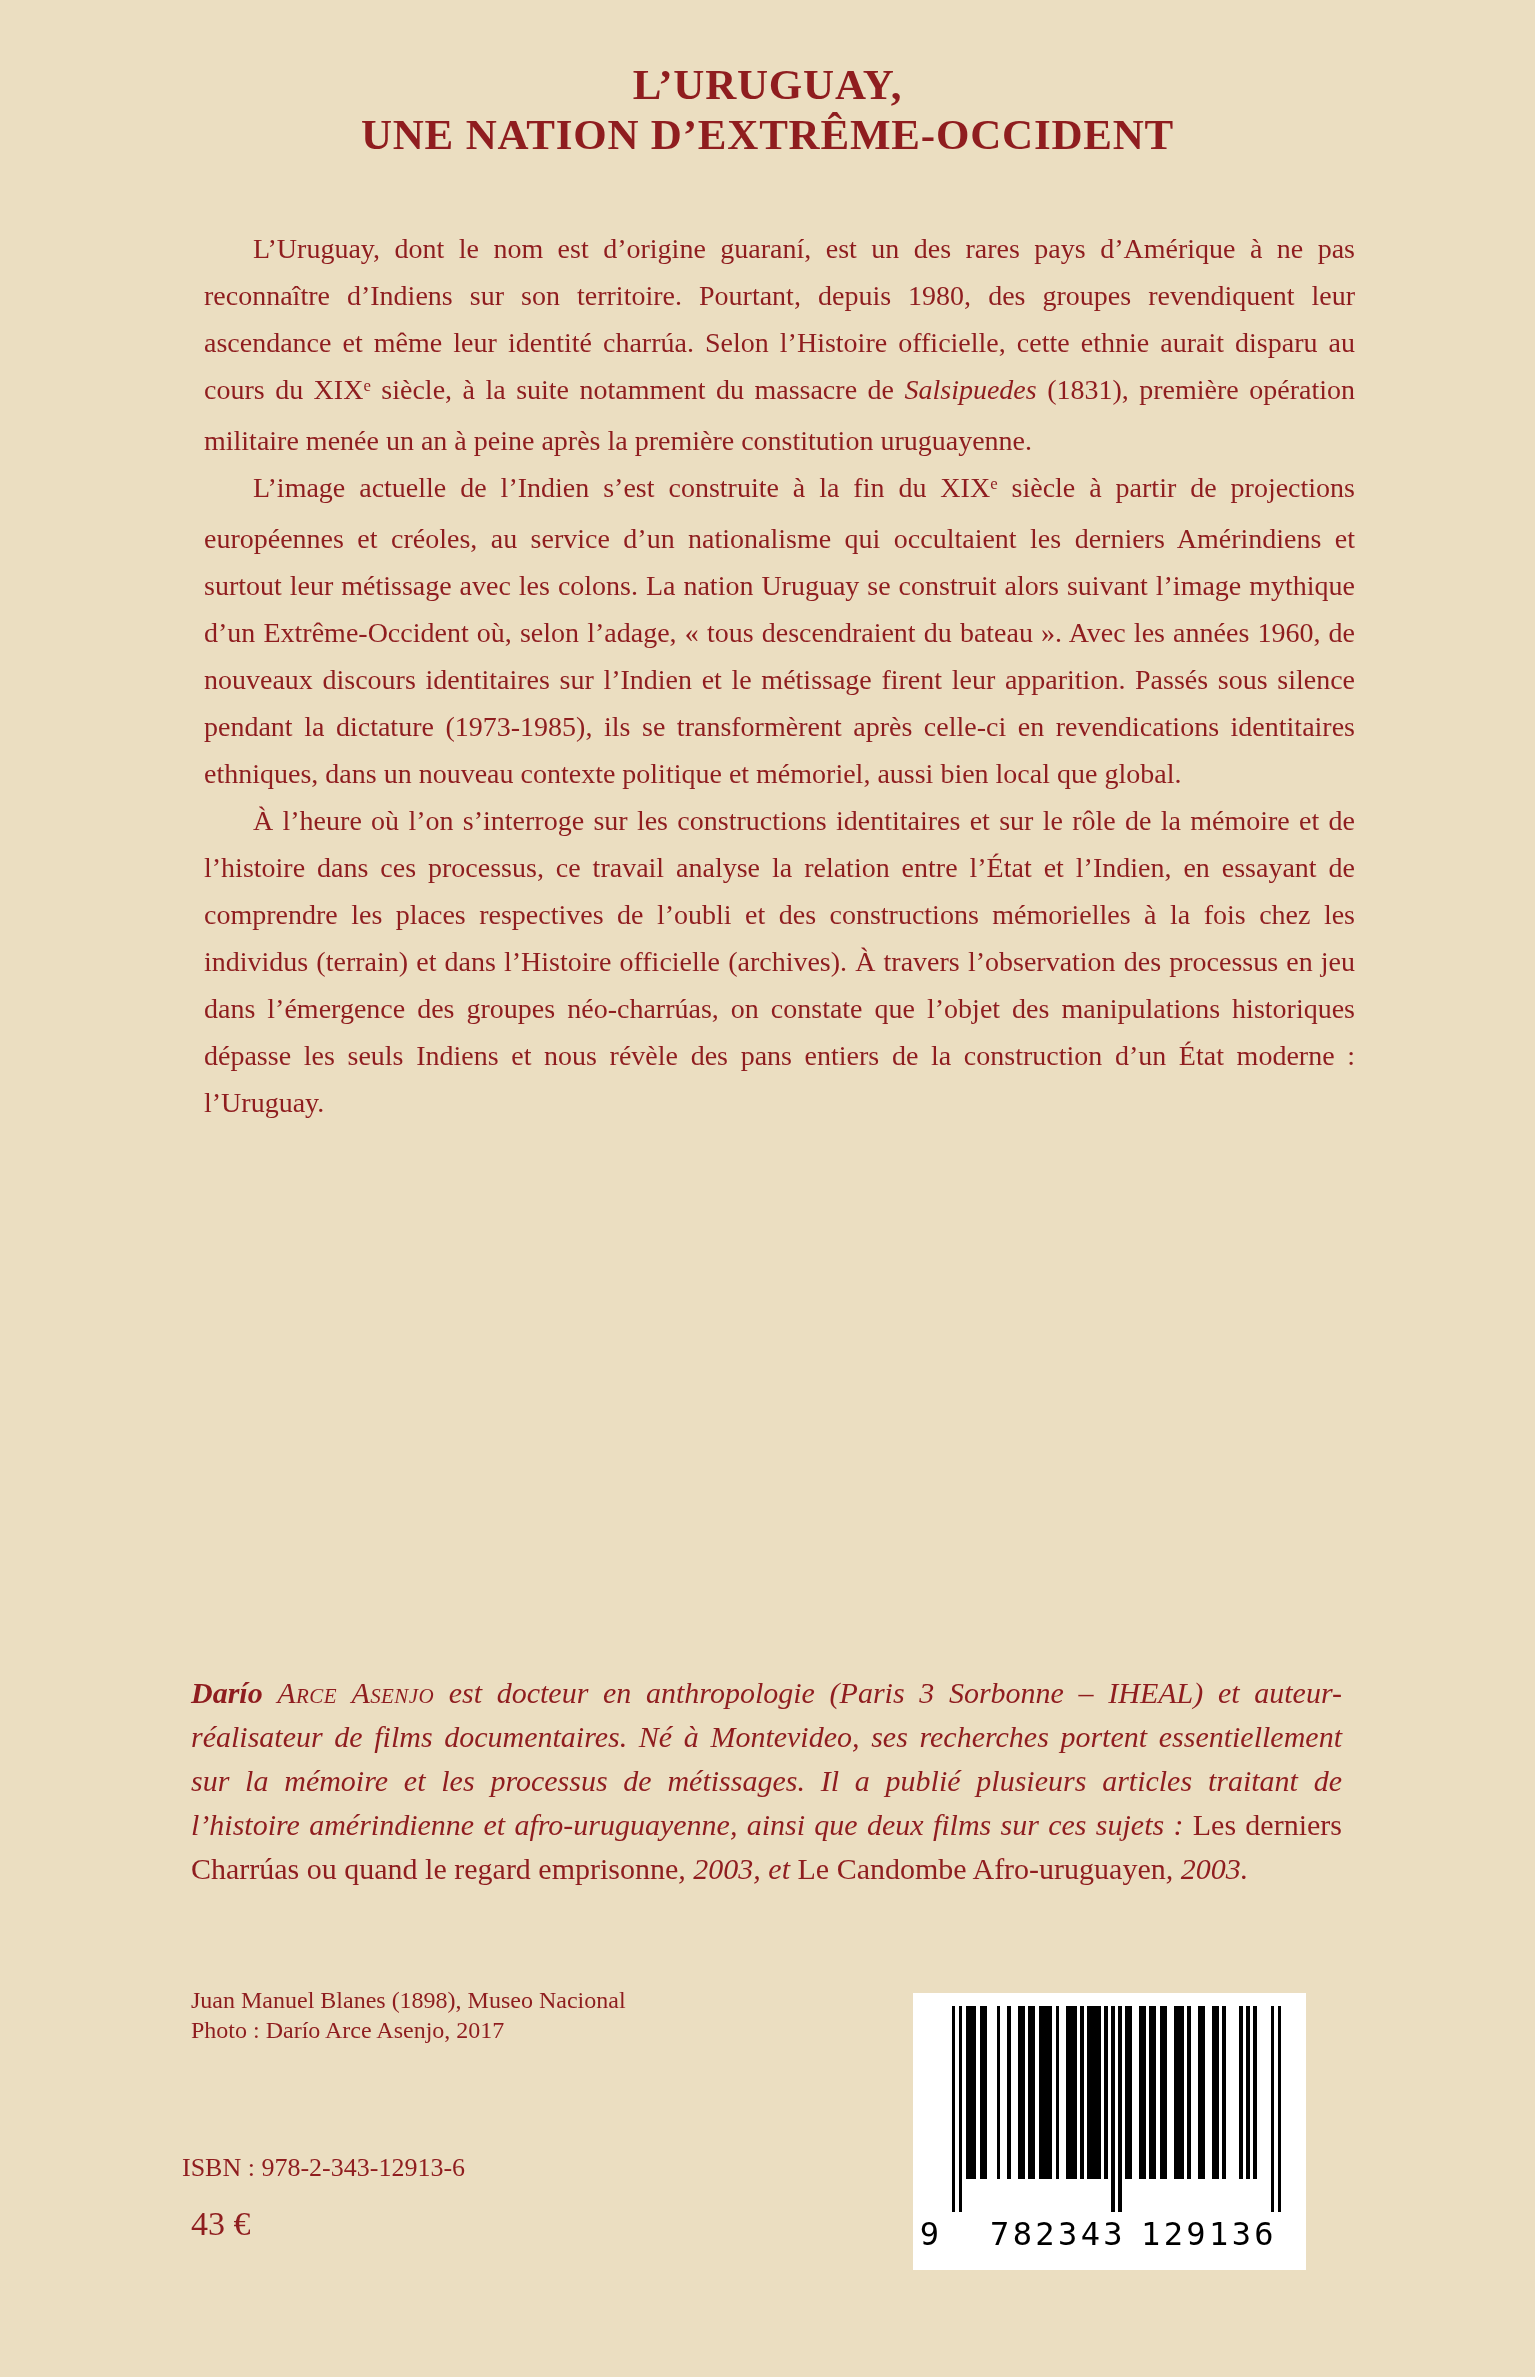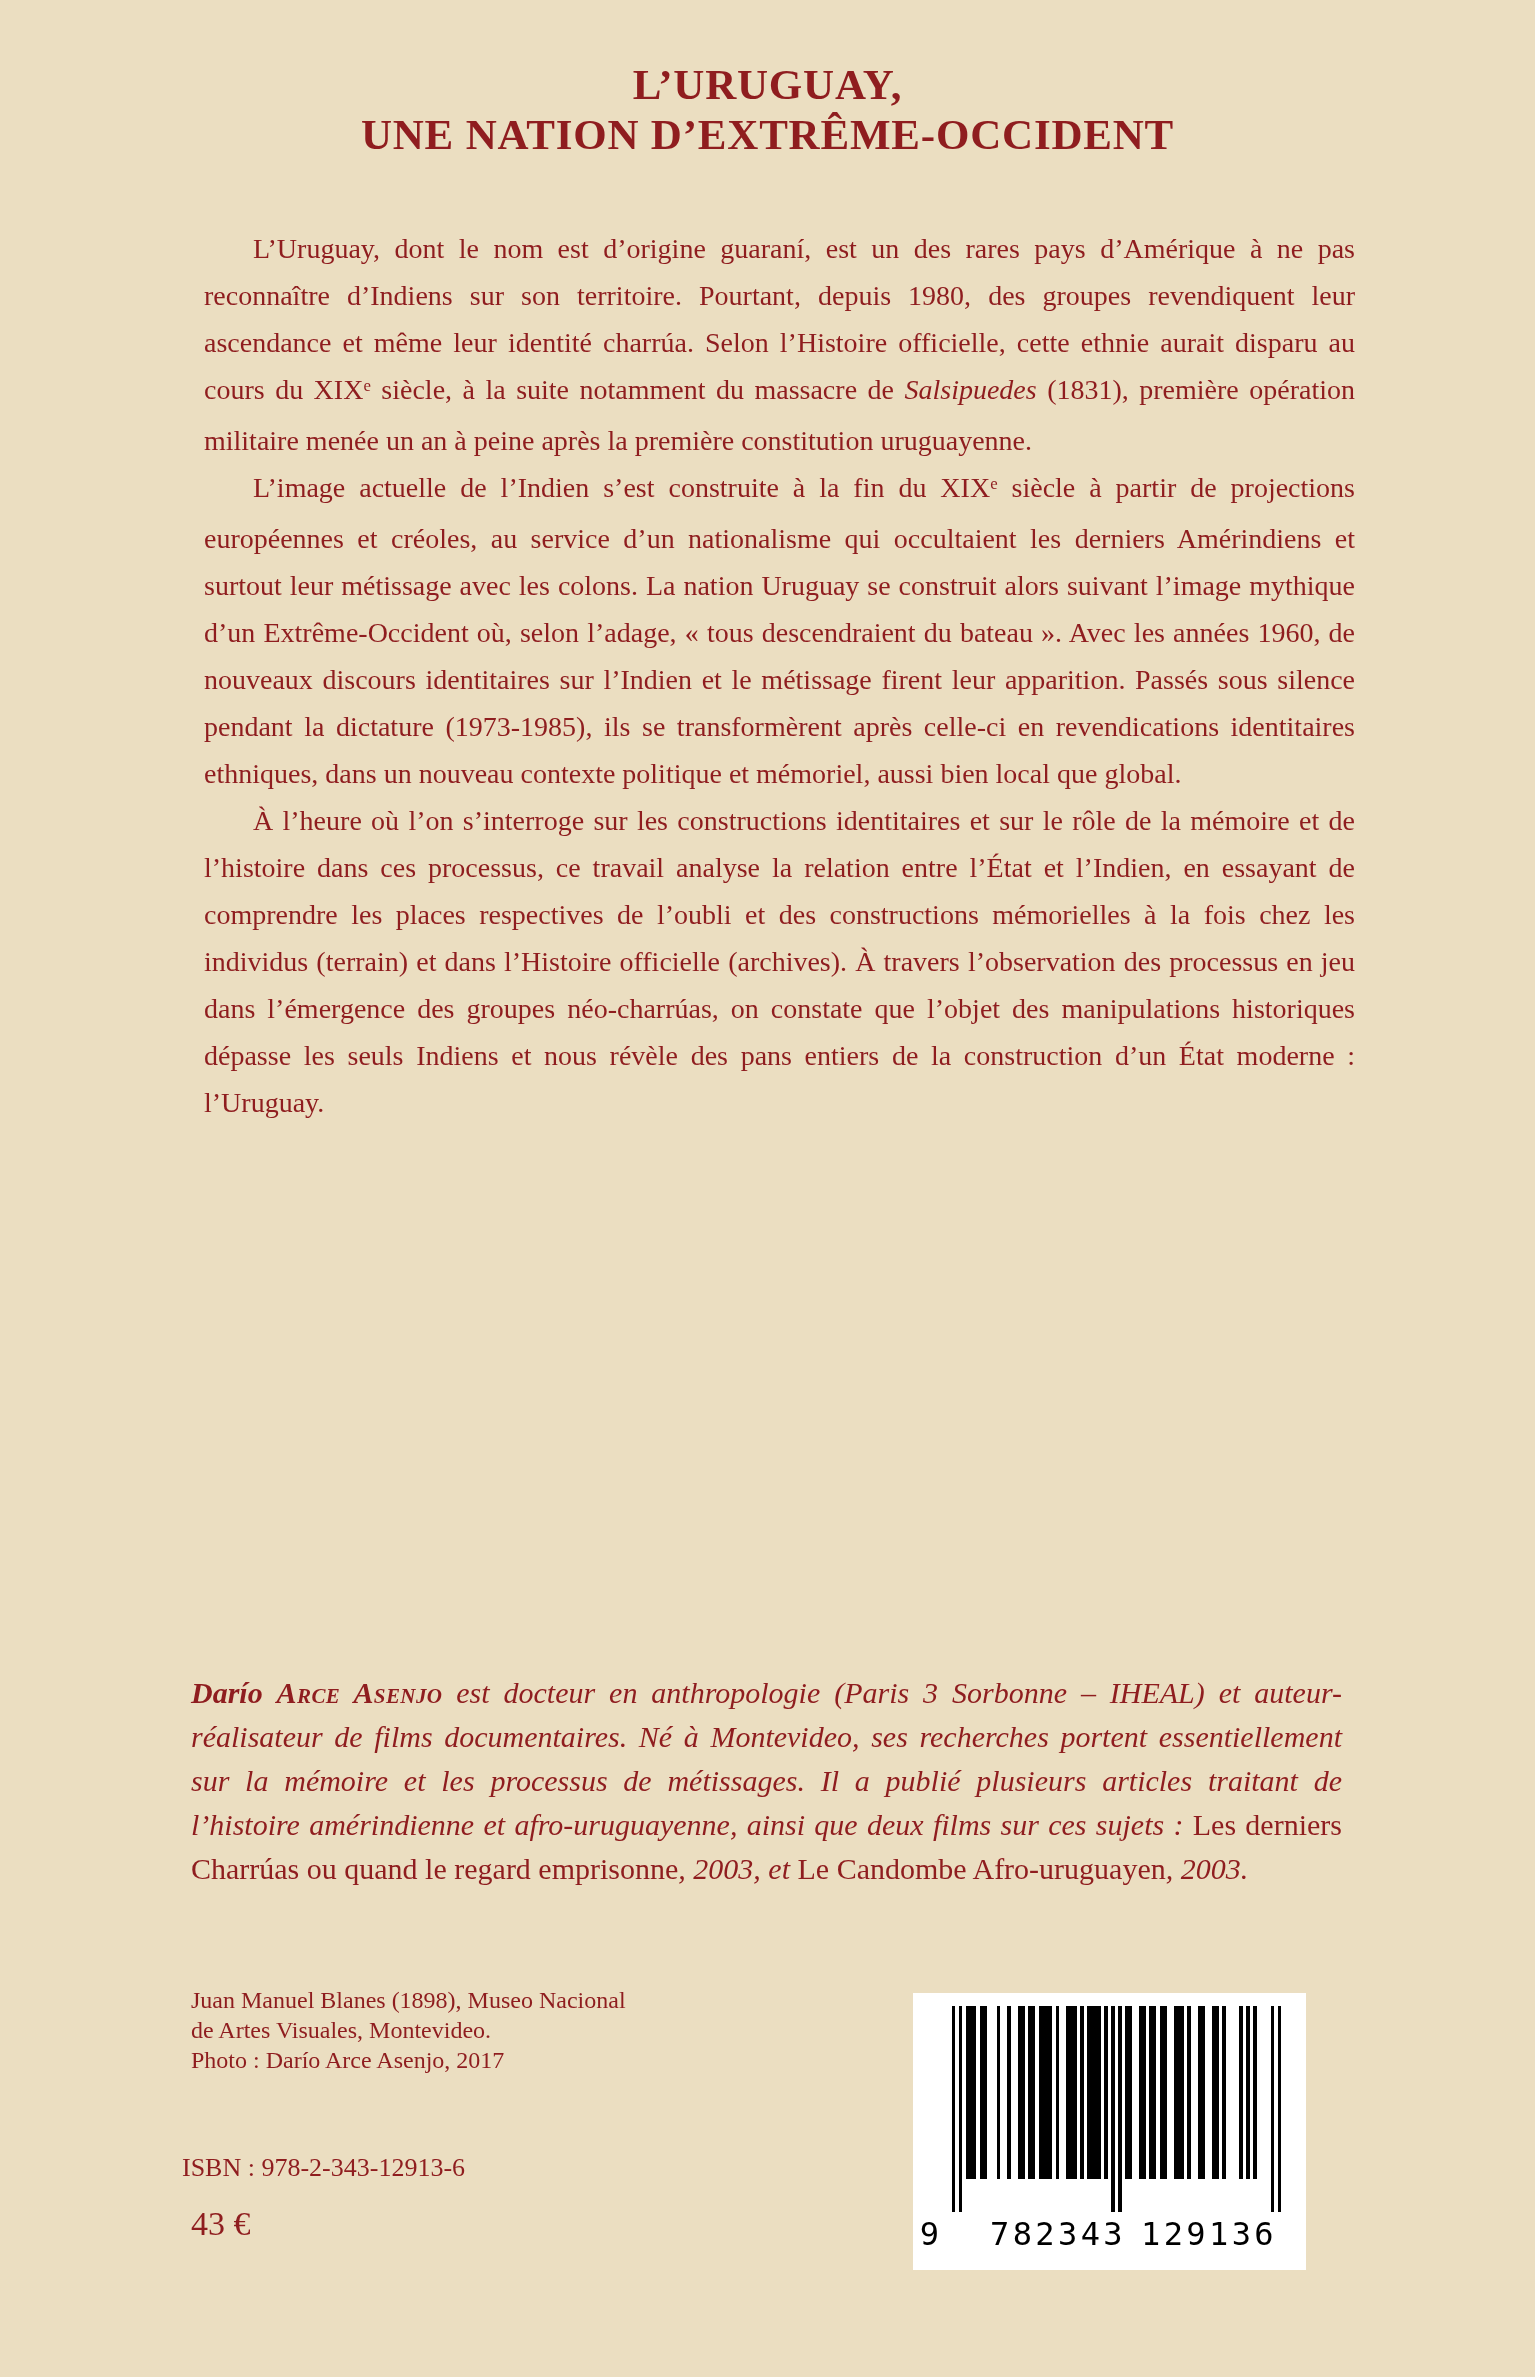--- a/index.html
+++ b/index.html
@@ -15,21 +15,21 @@
   }
   .body-block{
     position:absolute;top:225px;left:204px;width:1151px;
     font-size:28px;line-height:47px;text-align:justify;
   }
   .body-block p{margin:0;text-indent:49px;}
   .seg-sup{font-size:0.6em;position:relative;top:-0.5em;}
   .seg-i{font-style:italic;}
   .seg-rm{font-style:normal;}
   .seg-bi{font-weight:bold;}
-  .seg-sc{font-weight:bold;font-variant:small-caps;letter-spacing:0.4px;}
+  .seg-sc{font-weight:normal;font-variant:small-caps;letter-spacing:0.4px;}
   .bio-block{
     position:absolute;top:1671px;left:191px;width:1151px;
     font-size:30px;line-height:44px;text-align:justify;font-style:italic;
   }
   .bio-block p{margin:0;}
   .credits-block{
     position:absolute;top:1985px;left:191px;width:638px;
     font-size:24px;line-height:30px;text-align:left;
   }
   .credits-block div{margin:0;}
@@ -67,21 +67,20 @@
       <p><span>L’image actuelle de l’Indien s’est construite à la fin du XIX</span><span class="seg-sup">e</span><span> siècle à partir de projections européennes et créoles, au service d’un nationalisme qui occultaient les derniers Amérindiens et surtout leur métissage avec les colons. La nation Uruguay se construit alors suivant l’image mythique d’un Extrême-Occident où, selon l’adage, « tous descendraient du bateau ». Avec les années 1960, de nouveaux discours identitaires sur l’Indien et le métissage firent leur apparition. Passés sous silence pendant la dictature (1973-1985), ils se transformèrent après celle-ci en revendications identitaires ethniques, dans un nouveau contexte politique et mémoriel, aussi bien local que global.</span></p>
       <p><span>À l’heure où l’on s’interroge sur les constructions identitaires et sur le rôle de la mémoire et de l’histoire dans ces processus, ce travail analyse la relation entre l’État et l’Indien, en essayant de comprendre les places respectives de l’oubli et des constructions mémorielles à la fois chez les individus (terrain) et dans l’Histoire officielle (archives). À travers l’observation des processus en jeu dans l’émergence des groupes néo-charrúas, on constate que l’objet des manipulations historiques dépasse les seuls Indiens et nous révèle des pans entiers de la construction d’un État moderne : l’Uruguay.</span></p>
     </div>
 
   <div class="bio-block">
     <p><span class="seg-bi">Darío </span><span class="seg-sc">Arce Asenjo</span><span> est docteur en anthropologie (Paris 3 Sorbonne – IHEAL) et auteur-réalisateur de films documentaires. Né à Montevideo, ses recherches portent essentiellement sur la mémoire et les processus de métissages. Il a publié plusieurs articles traitant de l’histoire amérindienne et afro-uruguayenne, ainsi que deux films sur ces sujets : </span><span class="seg-rm">Les derniers Charrúas ou quand le regard emprisonne</span><span>, 2003, et </span><span class="seg-rm">Le Candombe Afro-uruguayen</span><span>, 2003.</span></p>
   </div>
 
   <div class="credits-block">
       <div><span>Juan Manuel Blanes (1898), Museo Nacional</span></div>
-      <div><span>de Artes Visuales, Montevideo.</span></div>
       <div><span>Photo : Darío Arce Asenjo, 2017</span></div>
     </div>
 
   <div class="isbn-line">ISBN : 978-2-343-12913-6</div>
 
   <div class="price-line">43 €</div>
 
   <div class="barcode-box">
     <svg class="bars" viewBox="0 0 95 100" preserveAspectRatio="none" xmlns="http://www.w3.org/2000/svg">
         <rect x="0" y="0" width="1" height="100"></rect>

